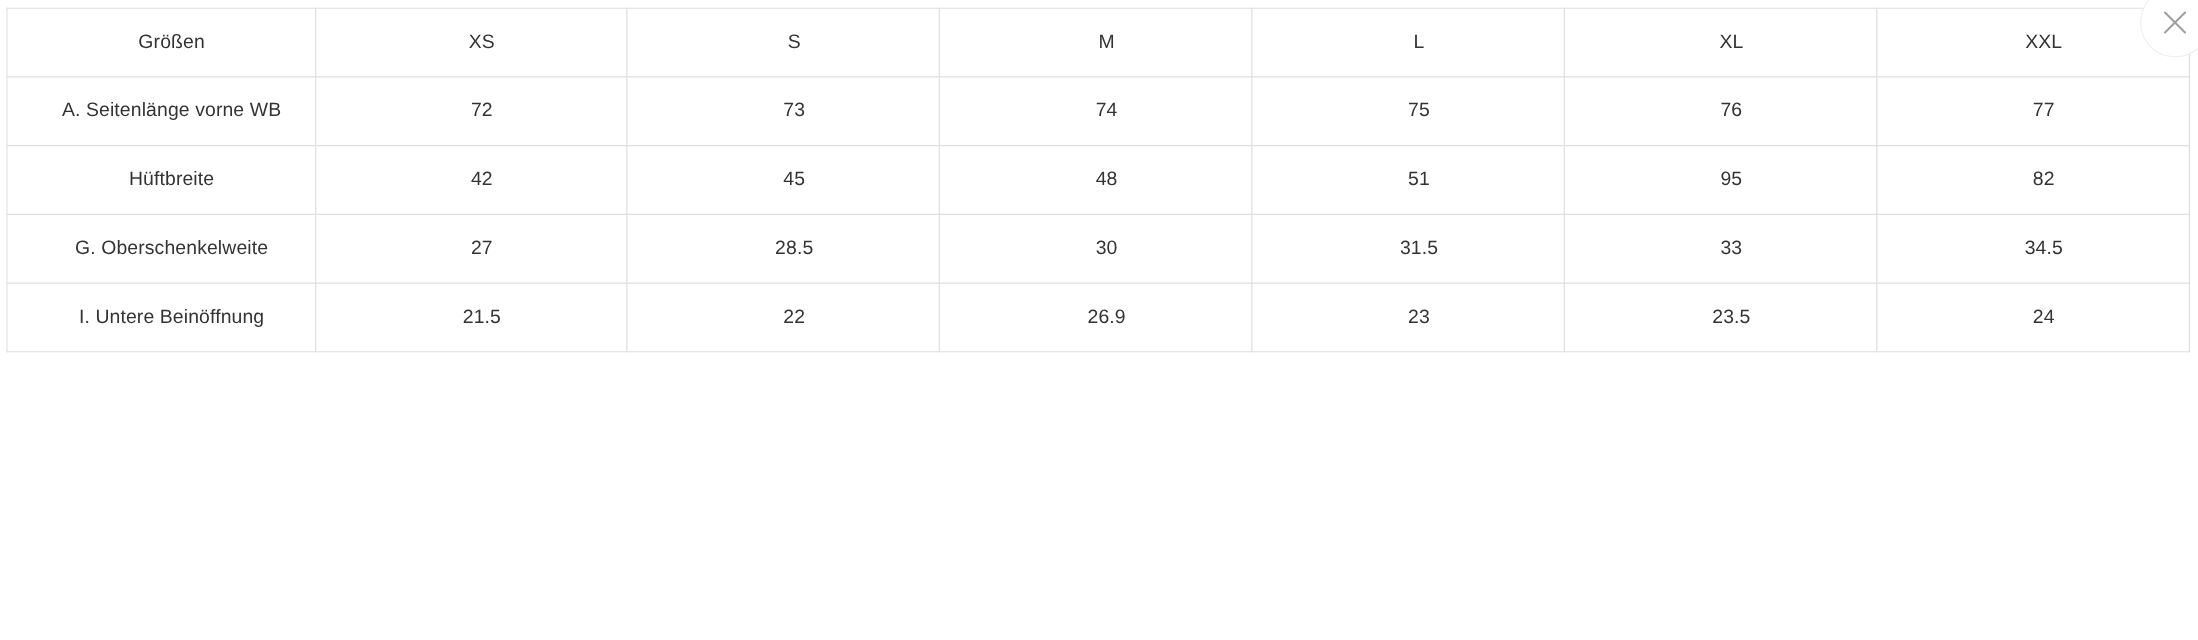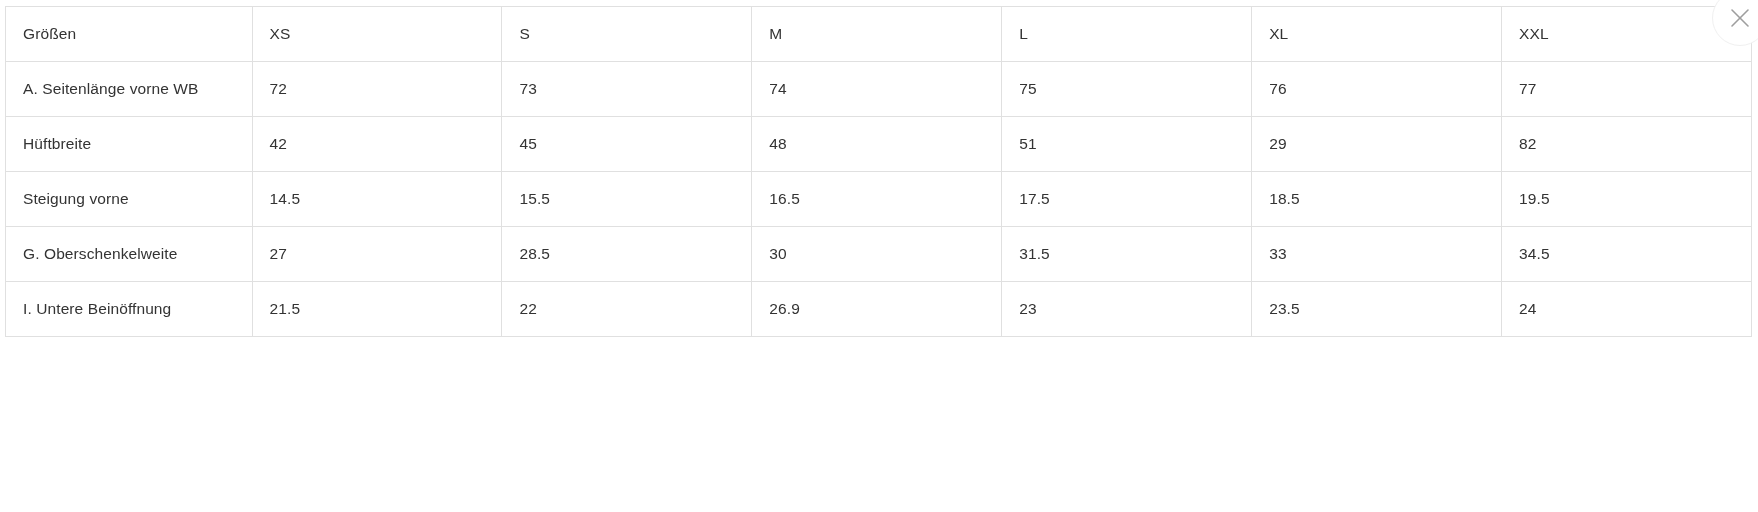--- a/index.html
+++ b/index.html
@@ -37,21 +37,21 @@
     width: 1747px;
     background: #ffffff;
   }
 
   table.size-table td,
   table.size-table th {
     border: 1px solid #e0e0e0;
     height: 55px;
     box-sizing: border-box;
     padding: 0 0 0 17px;
-    text-align: left;
+    text-align: center;
     vertical-align: middle;
     font-weight: 400;
     font-size: 15.5px;
     line-height: 1.3;
     color: #333333;
     letter-spacing: 0.1px;
     white-space: nowrap;
     overflow: hidden;
   }
 
@@ -114,31 +114,22 @@
           <td>75</td>
           <td>76</td>
           <td>77</td>
         </tr>
         <tr>
           <td>Hüftbreite</td>
           <td>42</td>
           <td>45</td>
           <td>48</td>
           <td>51</td>
-          <td>29</td>
+          <td>95</td>
           <td>82</td>
-        </tr>
-        <tr>
-          <td>Steigung vorne</td>
-          <td>14.5</td>
-          <td>15.5</td>
-          <td>16.5</td>
-          <td>17.5</td>
-          <td>18.5</td>
-          <td>19.5</td>
         </tr>
         <tr>
           <td>G. Oberschenkelweite</td>
           <td>27</td>
           <td>28.5</td>
           <td>30</td>
           <td>31.5</td>
           <td>33</td>
           <td>34.5</td>
         </tr>

